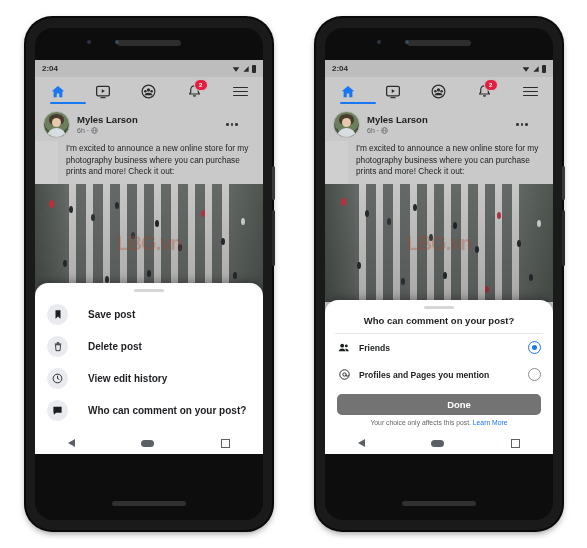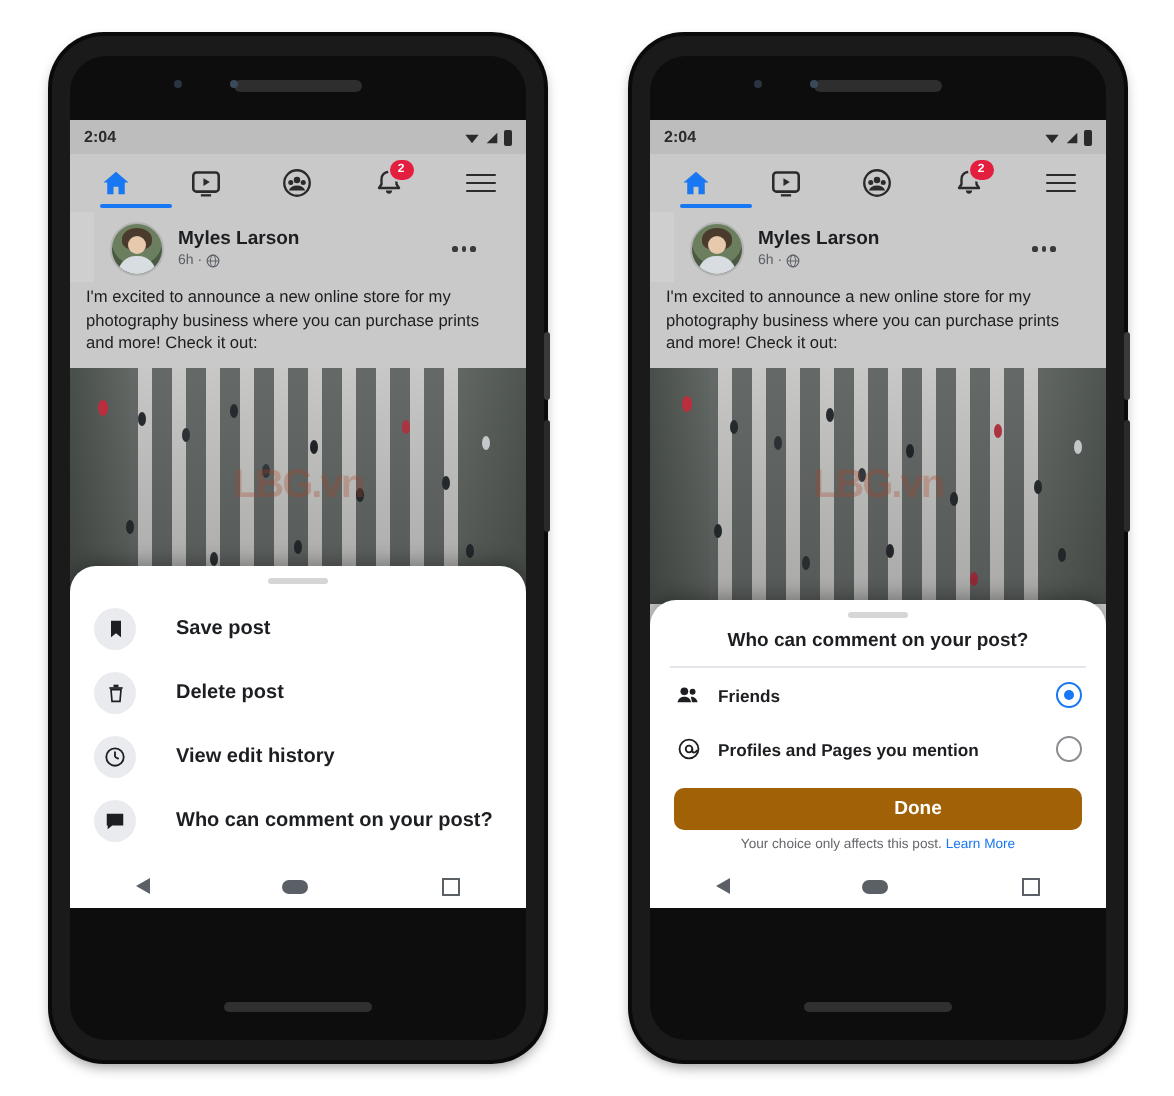--- a/index.html
+++ b/index.html
@@ -72,37 +72,37 @@
   .badge{
     position:absolute;top:-1px;right:4px;min-width:10px;height:10px;
     background:#e41e3f;border-radius:6px;color:#fff;font-size:6px;
     display:flex;align-items:center;justify-content:center;font-weight:bold;
     border:1px solid #c9c9c9;padding:0 1px;
   }
   .hamb{display:flex;flex-direction:column;gap:2.5px;}
   .hamb i{display:block;width:15px;height:1.6px;background:#2b2b2b;border-radius:1px;}
 
   
-  .posthead{display:flex;align-items:center;padding:5px 21px 3px 8px;background:#c9c9c9;margin-left:12px;}
+  .posthead{display:flex;align-items:center;padding:5px 21px 3px 8px;background:#c9c9c9;}
   .avatar{
     width:25px;height:25px;border-radius:50%;flex:0 0 auto;
     background:radial-gradient(circle at 50% 32%, #e8d9c2 0 22%, #6b7f5e 23% 60%, #4a5a42 61% 100%);
     border:1px solid #b4b4b4;overflow:hidden;position:relative;
   }
   .avatar .hair{position:absolute;left:5px;top:2px;width:15px;height:11px;border-radius:50% 50% 40% 40%;background:#4b3b2c;}
   .avatar .face{position:absolute;left:8px;top:6px;width:9px;height:9px;border-radius:50%;background:#e7c9ad;}
   .avatar .body{position:absolute;left:3px;bottom:0;width:19px;height:9px;border-radius:9px 9px 0 0;background:#d8dde2;}
   .names{margin-left:7px;flex:1;min-width:0;}
   .pname{font-size:9.5px;font-weight:bold;color:#1c1e21;line-height:12px;}
   .pmeta{font-size:7px;color:#5b5f66;line-height:10px;display:flex;align-items:center;gap:2px;}
   .dots{display:flex;gap:2px;padding-right:4px;}
   .dots i{width:2.6px;height:2.6px;border-radius:50%;background:#3a3a3a;display:block;}
 
   .posttext{
-    padding:2px 8px 6px 8px;font-size:8.3px;line-height:11.5px;color:#1c1e21;background:#c9c9c9;
+    padding:2px 8px 6px 8px;font-size:8.3px;line-height:11.5px;color:#1c1e21;background:#c9c9c9;margin-left:23px;
   }
 
   
   .photo{position:relative;height:118px;overflow:hidden;background:#6f7472;}
   .stripes{position:absolute;inset:0;
     background:repeating-linear-gradient(90deg,#d8d8d6 0 7px,#6d7270 7px 17px);}
   .photo .vign{position:absolute;inset:0;background:linear-gradient(180deg,rgba(0,0,0,.08),rgba(0,0,0,.22));}
   .photo .edgeL{position:absolute;left:0;top:0;bottom:0;width:30px;background:linear-gradient(90deg,#4e5550,#6a706b);}
   .photo .edgeR{position:absolute;right:0;top:0;bottom:0;width:34px;background:linear-gradient(270deg,#555c56,#6a706b);}
   .ped{position:absolute;border-radius:50%;}
@@ -130,21 +130,21 @@
   .dlg-title{text-align:center;font-size:9.5px;font-weight:bold;color:#1c1e21;padding:4px 8px 7px 8px;}
   .dlg-div{height:1px;background:#e4e6eb;margin:0 10px;}
   .opt{display:flex;align-items:center;padding:7px 12px;}
   .opt-ic{width:14px;display:flex;align-items:center;justify-content:center;flex:0 0 auto;}
   .opt-label{flex:1;margin-left:8px;font-size:8.6px;color:#1c1e21;font-weight:bold;}
   .radio{width:11px;height:11px;border-radius:50%;border:1.3px solid #8a8d91;flex:0 0 auto;
     display:flex;align-items:center;justify-content:center;}
   .radio.sel{border-color:#1877f2;}
   .radio.sel::after{content:"";width:5.5px;height:5.5px;border-radius:50%;background:#1877f2;}
   .done{
-    margin:6px 12px 4px 12px;height:21px;background:#a16207;border-radius:5px;
+    margin:6px 12px 4px 12px;height:21px;background:#737373;border-radius:5px;
     color:#fff;font-size:9.5px;font-weight:bold;display:flex;align-items:center;justify-content:center;padding-left:40px;
   }
   .hint{text-align:center;font-size:6.8px;color:#65676b;padding:0 8px 6px 8px;}
   .hint a{color:#1877f2;text-decoration:none;}
 
   
   .androidnav{
     height:22px;background:#fff;display:flex;align-items:center;justify-content:space-around;
   }
   .nav-back{width:0;height:0;border-top:4.5px solid transparent;border-bottom:4.5px solid transparent;border-right:7px solid #5b5f66;}

